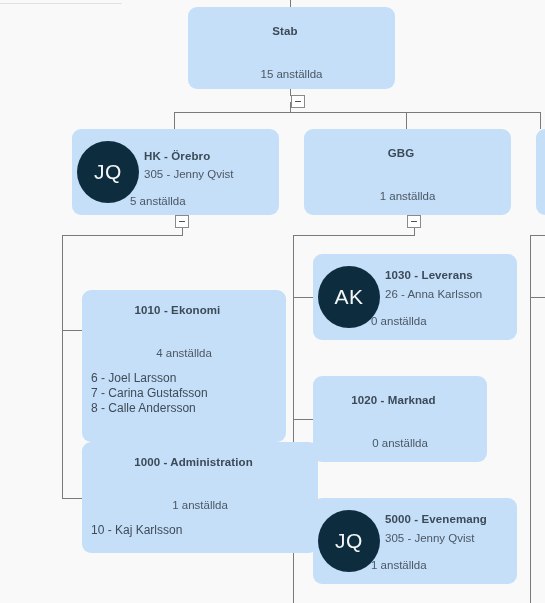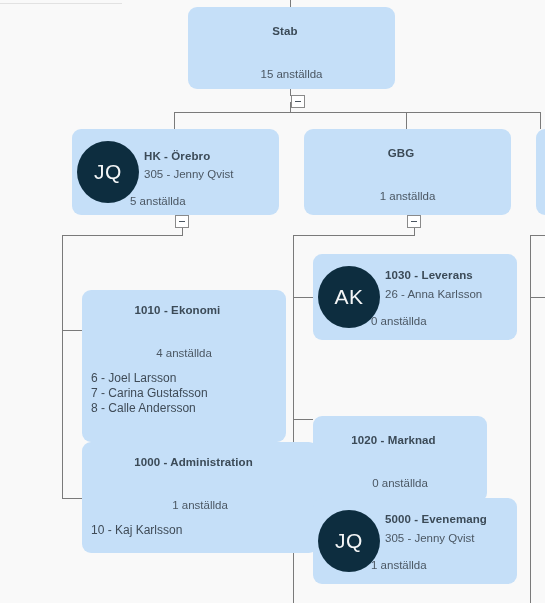--- a/index.html
+++ b/index.html
@@ -233,21 +233,21 @@
 
   <div class="node avatar-node" style="left:313px; top:254px; width:204px; height:86px;">
     <div class="avatar">
       <span class="initials">AK</span>
     </div>
     <div class="title">1030 - Leverans</div>
     <div class="manager">26 - Anna Karlsson</div>
     <div class="count">0 anställda</div>
   </div>
 
-  <div class="node plain" style="left:313px; top:376px; width:174px; height:86px;margin-top:40px;">
+  <div class="node plain" style="left:313px; top:376px; width:174px; height:86px;">
     <div class="title">1020 - Marknad</div>
     <div class="count">0 anställda</div>
   </div>
 
   <div class="node avatar-node" style="left:313px; top:498px; width:204px; height:86px;">
     <div class="avatar">
       <span class="initials">JQ</span>
     </div>
     <div class="title">5000 - Evenemang</div>
     <div class="manager">305 - Jenny Qvist</div>

